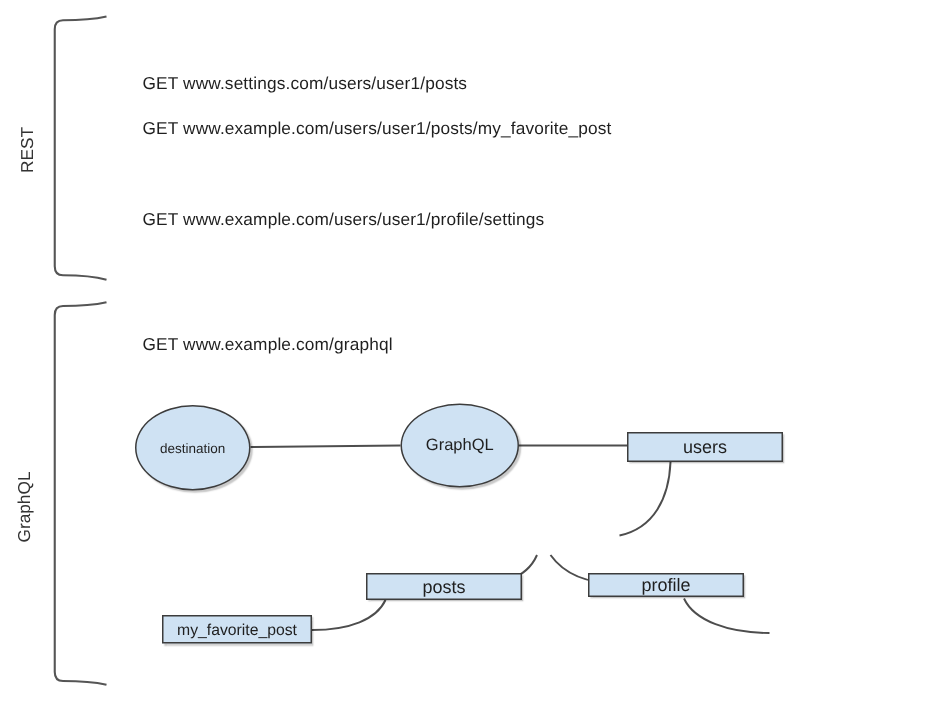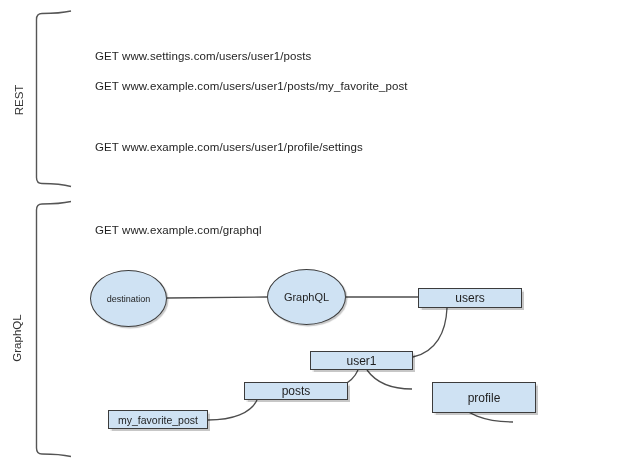--- a/index.html
+++ b/index.html
@@ -43,21 +43,21 @@
     display:flex;align-items:center;justify-content:center;
     white-space:nowrap;
     box-shadow:1.5px 1.5px 1px rgba(0,0,0,0.22);
   }
   .node.ellipse{border-radius:50%;border-width:1.3px;}
   .n-destination{left:90px;top:270px;width:77px;height:57px;font-size:9px;}
   .n-graphql{left:267px;top:269px;width:79px;height:56px;font-size:11px;}
   .n-users{left:418px;top:288px;width:104px;height:20px;font-size:12px;}
   .n-user1{left:310px;top:351px;width:103px;height:19px;font-size:12px;}
   .n-posts{left:207px;top:382px;width:104px;height:18px;font-size:12px;margin-left:37px;}
-  .n-profile{left:432px;top:382px;width:104px;height:31px;font-size:12px;}
+  .n-profile{left:392px;top:382px;width:104px;height:16px;font-size:12px;}
   .n-mfp{left:108px;top:410px;width:100px;height:19px;font-size:10.5px;}
   .n-settings{left:513px;top:413px;width:104px;height:19px;font-size:12px;}
   .r1{top:50px;} .r2{top:80px;} .r3{top:111px;} .r4{top:141px;} .rg{top:224px;}
   .rest-label{left:19px;top:100px;}
   .graphql-label{left:17px;top:338px;}
 </style>
 </head>
 <body>
 
 <div class="canvas">
@@ -81,18 +81,17 @@
 
   <div class="req r1">GET www.settings.com/users/user1/posts</div>
   <div class="req r2">GET www.example.com/users/user1/posts/my_favorite_post</div>
   <div class="req r4">GET www.example.com/users/user1/profile/settings</div>
 
   <div class="req rg">GET www.example.com/graphql</div>
 
   <div class="node ellipse n-destination">destination</div>
   <div class="node ellipse n-graphql">GraphQL</div>
   <div class="node n-users">users</div>
-  <div class="node n-user1">user1</div>
   <div class="node n-posts">posts</div>
   <div class="node n-profile">profile</div>
   <div class="node n-mfp">my_favorite_post</div>
 
 </div>
 
 </body></html>

